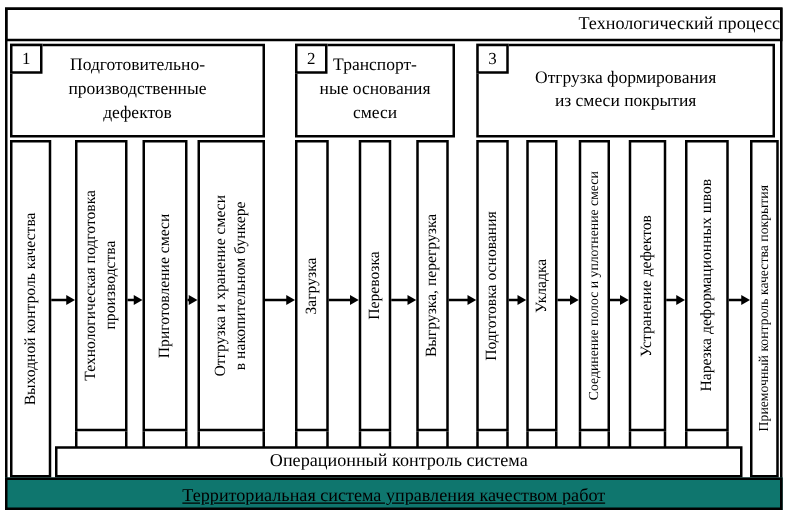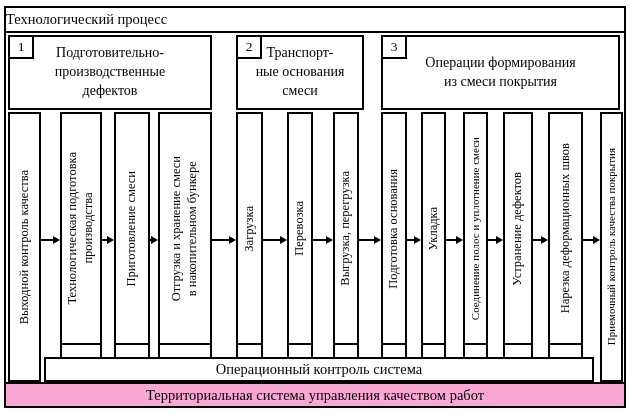--- a/index.html
+++ b/index.html
@@ -19,21 +19,21 @@
     left: 4px; top: 6px;
     width: 622px; height: 402px;
     border: 2px solid #000;
   }
 
   .header-box {
     position: absolute;
     left: 4px; top: 6px;
     width: 622px; height: 27px;
     border: 2px solid #000;
-    display: flex; align-items: center; justify-content: flex-start;
+    display: flex; align-items: center; justify-content: flex-end;
     font-size: 14.5px;
   }
 
   .gbox {
     position: absolute;
     top: 35px; height: 75px;
     border: 2px solid #000;
     background: #fff;
     display: flex; align-items: center; justify-content: center;
   }
@@ -81,23 +81,24 @@
     background: #fff;
     display: flex; align-items: center; justify-content: center;
     font-size: 14.5px;
   }
 
   .terrbar {
     position: absolute;
     left: 4px; top: 382px;
     width: 622px; height: 26px;
     border: 2px solid #000;
-    background: #f9a8d4;
-    display: flex; align-items: center; justify-content: center;
+    background: #0f766e;
+    display: flex; align-items: flex-end; justify-content: center;
     font-size: 14.5px;
+    text-decoration: underline;
   }
 
   .arrow {
     position: absolute;
     top: 239px;
     height: 2px;
     background: #000;
   }
   .arrow::after {
     content: "";
@@ -142,21 +143,21 @@
     </div>
     <div class="glabel">Транспорт-
 ные основания
 смеси</div>
   </div>
 
   <div class="gbox" style="left:381px; width:239px;">
     <div class="gnum">
       <span>3</span>
     </div>
-    <div class="glabel">Операции формирования
+    <div class="glabel">Отгрузка формирования
 из смеси покрытия</div>
   </div>
 
   <div class="vcol tall" style="left:8px;  width:33px;">
       <span class="vtext">Выходной контроль качества</span>
     </div>
   <div class="vcol" style="left:60px; width:42px;">
       <span class="vtext">Технологическая подготовка
 производства</span>
     </div>

